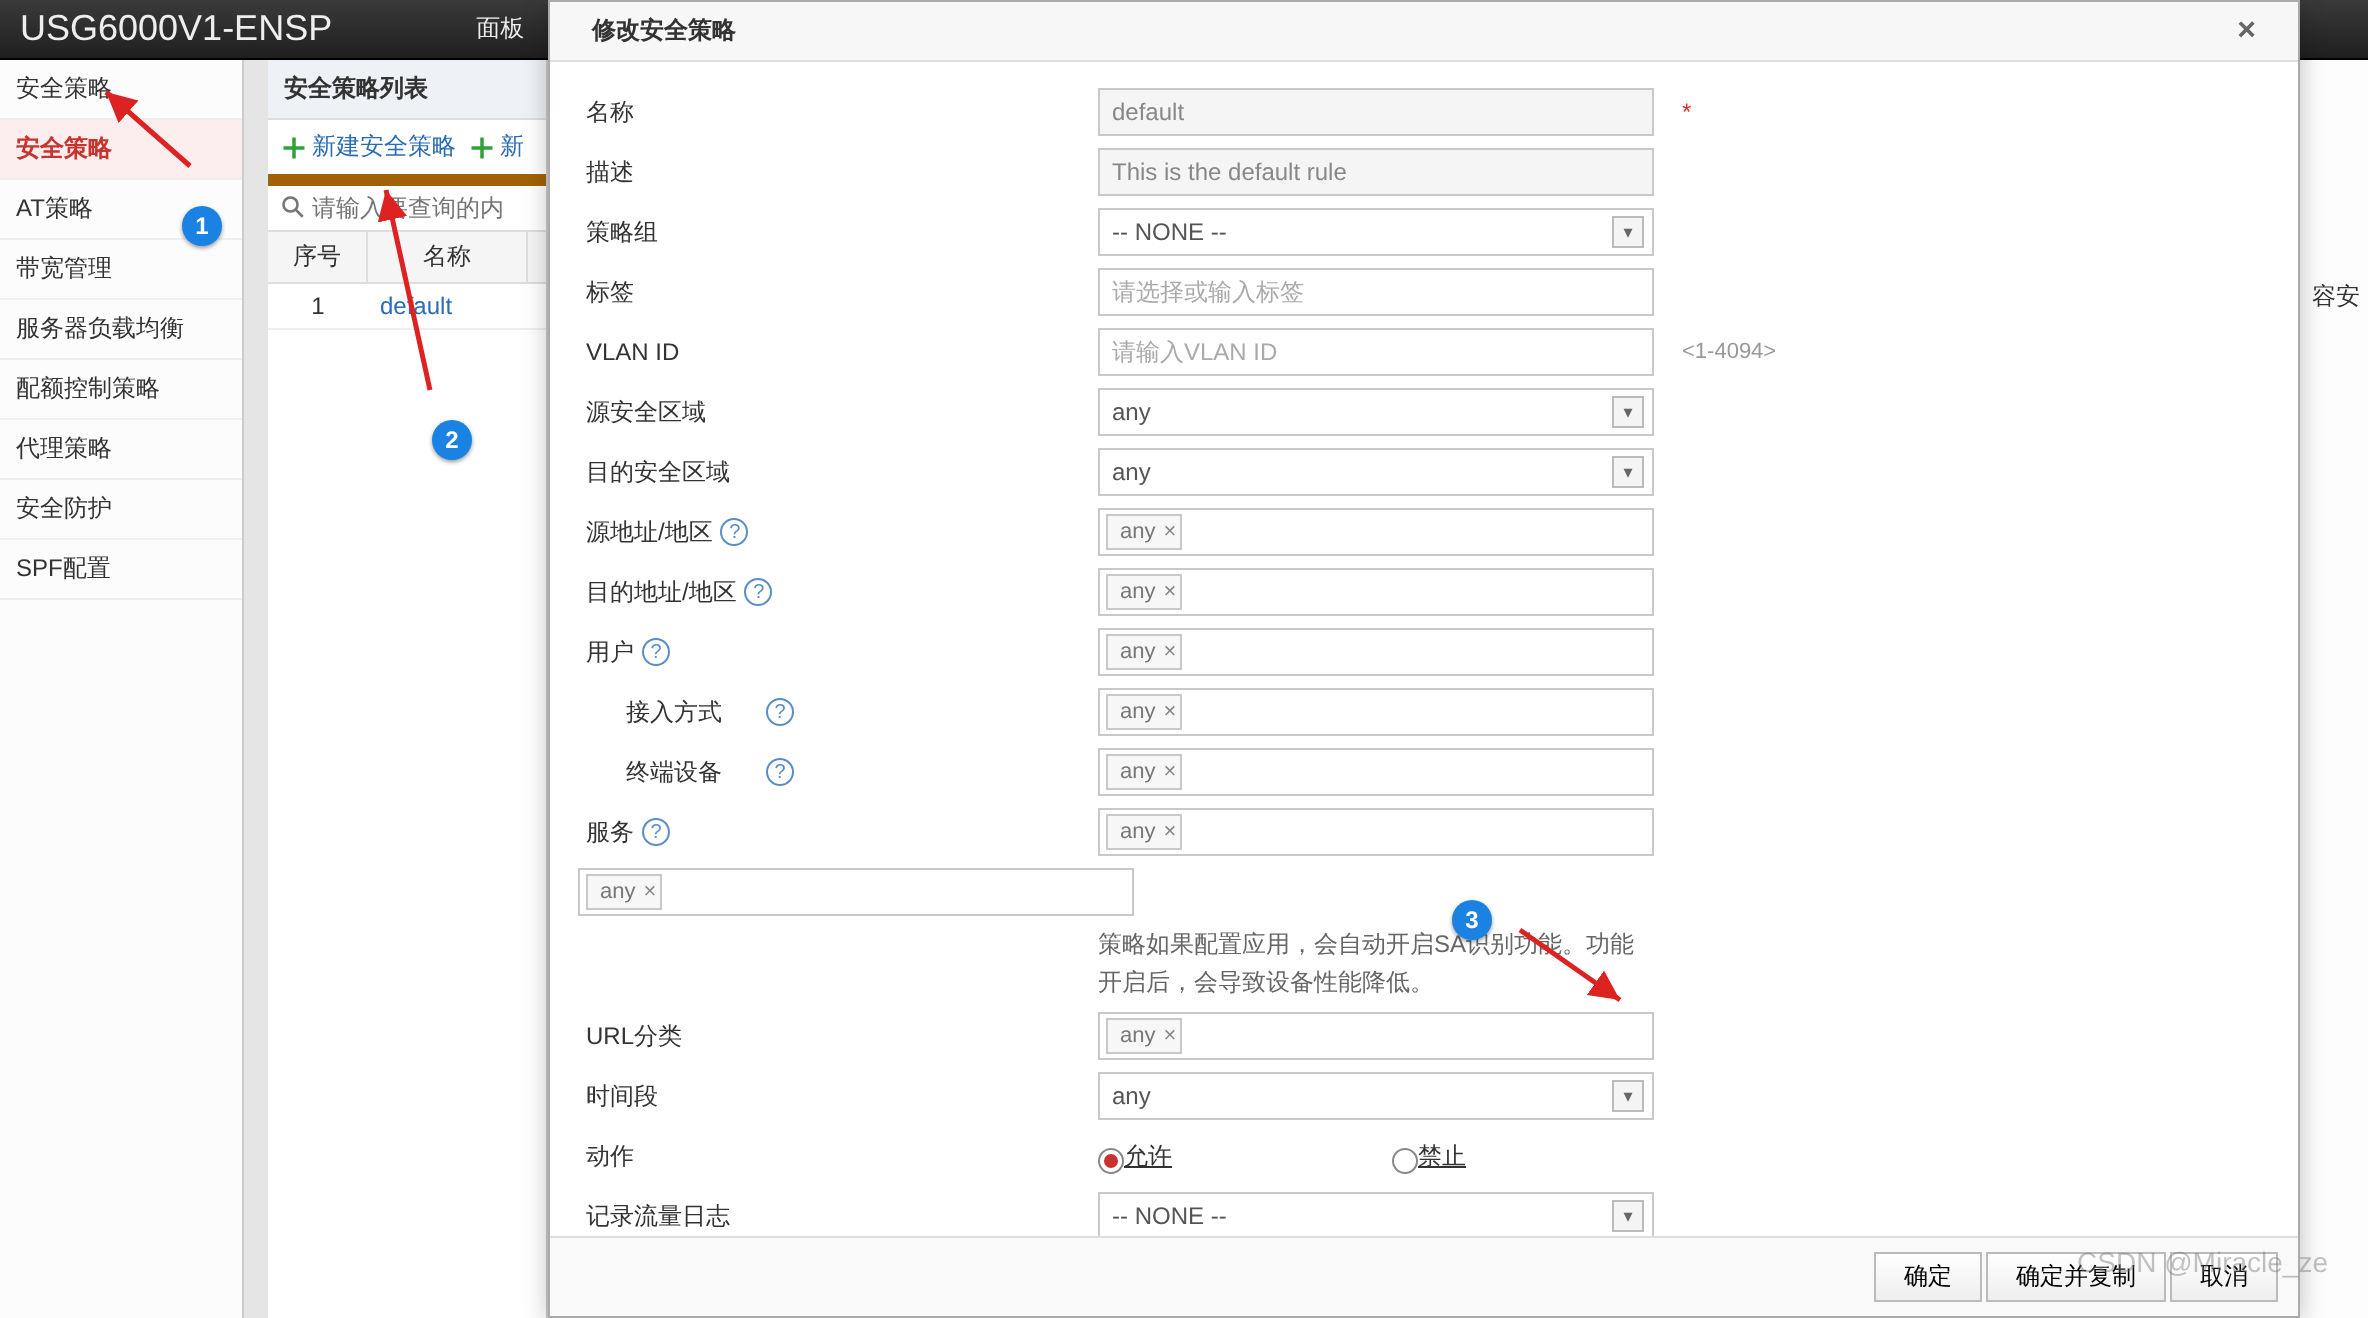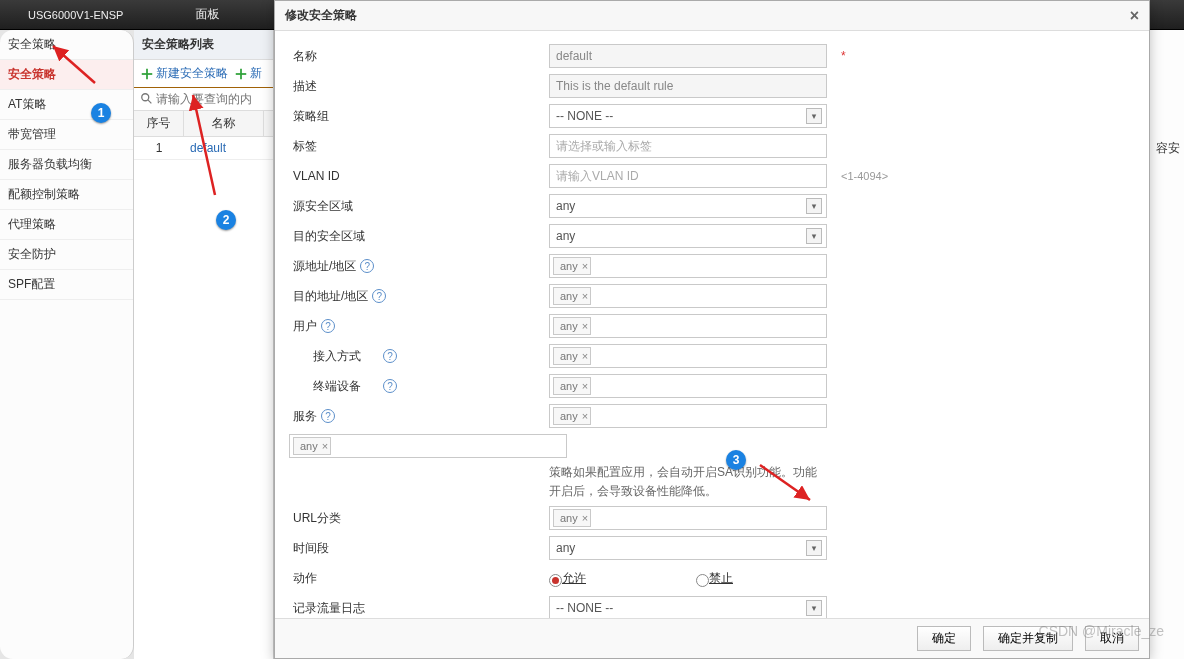--- a/index.html
+++ b/index.html
@@ -1,54 +1,54 @@
 <!DOCTYPE html>
 <html><head>
 <meta charset="utf-8">
 <style>
 * { box-sizing: border-box; margin: 0; padding: 0; }
 body { font-family: "Microsoft YaHei", Arial, sans-serif; font-size: 12px; color: #333; background: #e5e5e5; width: 1184px; height: 659px; overflow: hidden; position: relative; }
 
 
 .topbar { height: 30px; background: linear-gradient(#3a3a3a,#1f1f1f); color: #ccc; display: flex; align-items: center; padding: 0 10px; border-bottom: 1px solid #000; }
-.topbar .title { font-size: 11px; color: #eee; margin-left: 18px; }
+.topbar .title { font-size: 18px; color: #eee; }
 .topbar .tab { margin-left: 60px; padding: 5px 12px; color: #eee; }
 
 
-.sidebar { position: absolute; top: 30px; left: 0; width: 134px; height: 629px; background: #fcfcfc; border-right: 1px solid #ccc; border-radius: 13px; }
+.sidebar { position: absolute; top: 30px; left: 0; width: 122px; height: 629px; background: #fcfcfc; border-right: 1px solid #ccc; }
 .sidebar .menu-item { padding: 6px 8px; border-bottom: 1px solid #eee; cursor: pointer; color: #333; }
 .sidebar .menu-item.selected { background: #fceeee; color: #c8332d; font-weight: bold; }
 
 
 .midpanel { position: absolute; top: 30px; left: 134px; width: 140px; height: 629px; background: #fff; border-right: 1px solid #ccc; }
 .panel-title { background: #eef1f5; padding: 6px 8px; font-weight: bold; border-bottom: 1px solid #ddd; }
-.toolbar { padding: 5px 6px; border-bottom: 1px solid #a16207; display: flex; align-items: center; white-space: nowrap; }
+.toolbar { padding: 5px 6px; border-bottom: 6px solid #a16207; display: flex; align-items: center; white-space: nowrap; }
 .add-btn { color: #2a6bb5; display: inline-flex; align-items: center; cursor: pointer; }
 .add-btn svg { width: 14px; height: 14px; margin-right: 2px; }
 .searchrow { padding: 4px 6px; border-bottom: 1px solid #ddd; display: flex; align-items: center; }
 .searchrow svg { width: 14px; height: 14px; margin-right: 2px; fill: #777; }
 .searchrow input { border: none; outline: none; width: 100px; font-size: 12px; color: #888; }
 .table-head { display: flex; background: #f5f5f5; border-bottom: 1px solid #ddd; }
 .table-head div { padding: 4px 6px; border-right: 1px solid #ddd; text-align: center; }
 .col-idx { width: 50px; }
 .col-name { width: 80px; }
 .table-row { display: flex; border-bottom: 1px solid #eee; }
 .table-row div { padding: 4px 6px; text-align: center; }
 .table-row .col-name { color: #2a6bb5; text-align: left; cursor: pointer; }
 
 
 .rightarea { position: absolute; top: 30px; left: 274px; right: 0; height: 629px; background: #fdfdfd; }
 .rightlabel { position: absolute; right: 4px; top: 110px; writing-mode: horizontal-tb; color: #333; }
 
 
 .dialog { position: absolute; top: 0; left: 274px; width: 876px; height: 659px; background: #fff; border: 1px solid #aaa; box-shadow: 0 2px 12px rgba(0,0,0,0.25); display: flex; flex-direction: column; }
-.dialog-header { height: 30px; background: #f7f7f7; border-bottom: 1px solid #ddd; display: flex; align-items: center; padding: 0 10px; font-weight: bold; justify-content: space-between; }
+.dialog-header { height: 30px; background: #f7f7f7; border-bottom: 1px solid #ddd; display: flex; align-items: center; padding: 0 21px; font-weight: bold; justify-content: space-between; }
 .dialog-close { cursor: pointer; font-size: 16px; color: #666; }
 .dialog-body { flex: 1; overflow: auto; padding: 8px 14px; }
-.dialog-footer { height: 40px; border-top: 1px solid #ddd; display: flex; align-items: center; justify-content: flex-end; padding: 0 10px; gap: 12px; background: #f9f9f9; }
+.dialog-footer { height: 40px; border-top: 1px solid #ddd; display: flex; align-items: center; justify-content: flex-end; padding: 0 10px; gap: 2px; background: #f9f9f9; }
 .dlg-btn { border: 1px solid #bbb; background: linear-gradient(#fff,#eee); padding: 3px 14px; cursor: pointer; font-size: 12px; }
 
 .form-row { display: flex; align-items: center; margin: 4px 0; min-height: 26px; }
 .form-row .lbl { width: 260px; padding-left: 4px; display: flex; align-items: center; gap: 4px; }
 .form-row .lbl.indent1 { padding-left: 24px; gap: 22px; }
 .form-row .ctrl { flex: 1; display: flex; align-items: center; gap: 8px; }
 .txtinput { width: 278px; height: 24px; border: 1px solid #c9c9c9; padding: 2px 6px; font-size: 12px; background: #fff; color: #333; }
 .txtinput.readonly { background: #f5f5f5; color: #888; }
 .txtinput::placeholder { color: #aaa; }
 .selectbox { width: 278px; height: 24px; border: 1px solid #c9c9c9; display: flex; align-items: center; justify-content: space-between; padding: 0 4px 0 6px; background: #fff; color: #555; }

